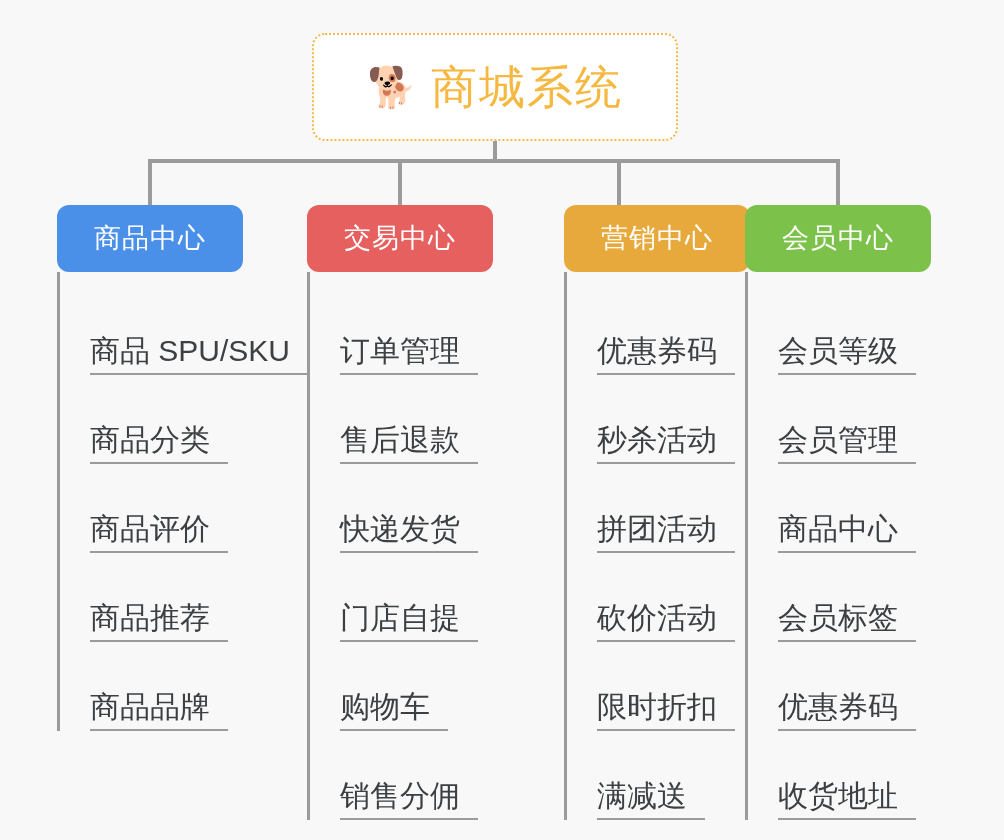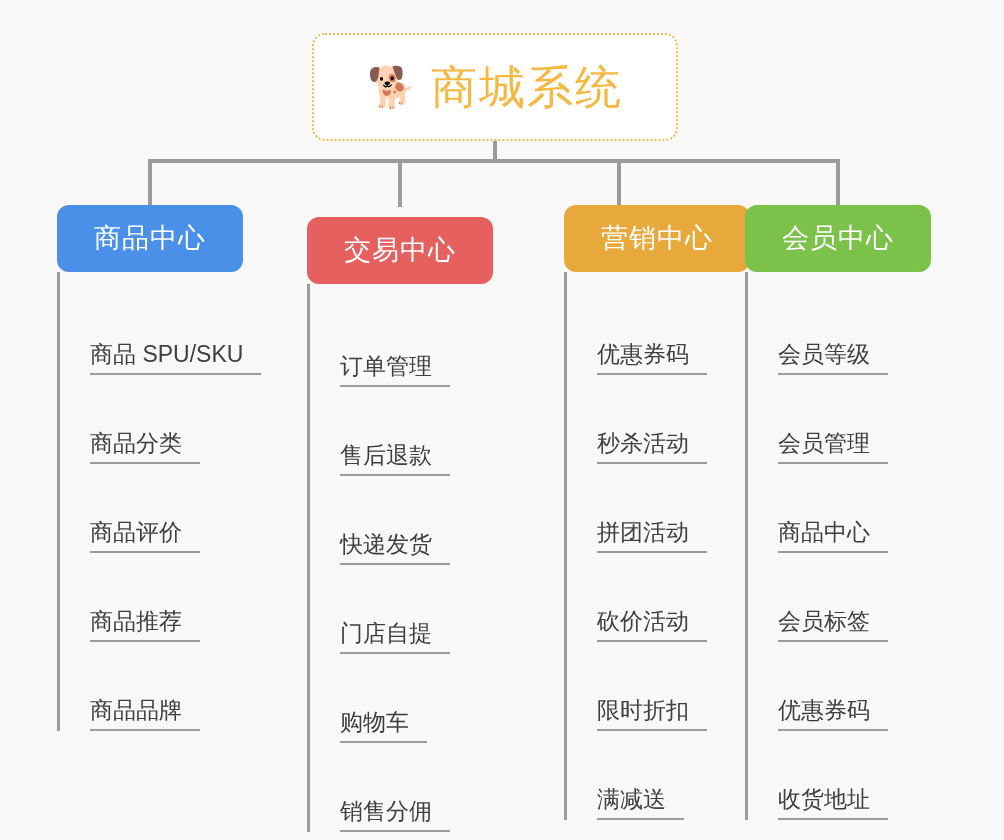--- a/index.html
+++ b/index.html
@@ -106,21 +106,21 @@
     position: relative;
     height: 89px;
     box-sizing: border-box;
     display: flex;
     align-items: flex-end;
   }
   .item-label {
     display: inline-block;
     margin-left: 30px;
     padding: 0 18px 6px 0;
-    font-size: 23px;
+    font-size: 30px;
     color: #3c4043;
     line-height: 1.1;
     white-space: nowrap;
     border-bottom: 2px solid #9b9b9b;
   }
 </style>
 </head>
 <body style="background: rgb(248, 248, 248);">
 
 <div id="canvas">
@@ -153,21 +153,21 @@
         </div>
       <div class="item">
           <span class="item-label">商品推荐</span>
         </div>
       <div class="item">
           <span class="item-label">商品品牌</span>
         </div>
     </div>
   </div>
 
-  <div class="column" style="left:307px;margin-top:12px;">
+  <div class="column" style="left:307px;">
     <div class="cat-box" style="background: rgb(229, 96, 94);">
       <span class="cat-label">交易中心</span>
     </div>
     <div class="items">
       <div class="item">
           <span class="item-label">订单管理</span>
         </div>
       <div class="item">
           <span class="item-label">售后退款</span>
         </div>

